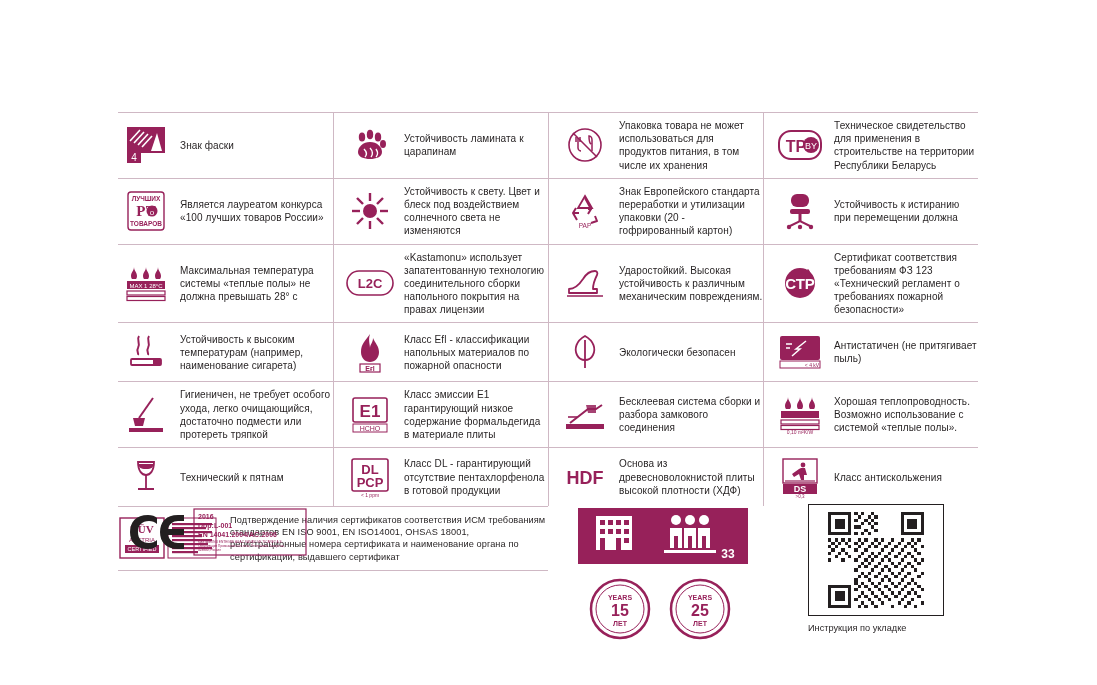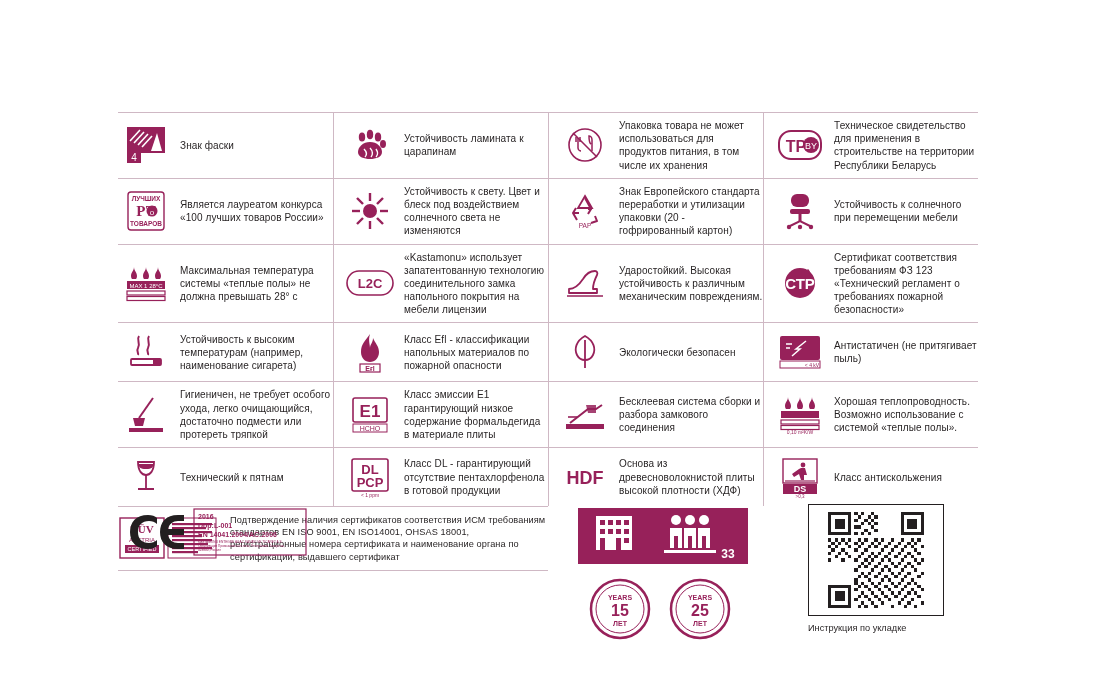--- a/index.html
+++ b/index.html
@@ -258,21 +258,21 @@
           <svg width="40" height="42" viewBox="0 0 40 42">
             <rect x="11" y="4" width="18" height="13" rx="6" fill="#97215a"></rect>
             <rect x="10" y="19" width="20" height="5" rx="2" fill="#97215a"></rect>
             <rect x="18.5" y="24" width="3" height="8" fill="#97215a"></rect>
             <path d="M10 36 L20 31 L30 36" fill="none" stroke="#97215a" stroke-width="2"></path>
             <circle cx="9" cy="37" r="2.2" fill="#97215a"></circle>
             <circle cx="31" cy="37" r="2.2" fill="#97215a"></circle>
             <circle cx="20" cy="37" r="2.2" fill="#97215a"></circle>
           </svg>
         </div>
-        <div class="txt">Устойчивость к солнечного при перемещении мебели</div>
+        <div class="txt">Устойчивость к истиранию при перемещении должна</div>
       </div>
     </div>
 
     <div class="row">
       <div class="cell c1">
         <div class="icon-box">
           <svg width="50" height="44" viewBox="0 0 50 44">
             <g fill="#97215a">
               <path d="M13 6 C13 10 16 11 16 15 C16 17 15 18 15 18 L11 18 C11 18 10 17 10 15 C10 11 13 10 13 6 Z"></path>
               <path d="M25 6 C25 10 28 11 28 15 C28 17 27 18 27 18 L23 18 C23 18 22 17 22 15 C22 11 25 10 25 6 Z"></path>
@@ -286,21 +286,21 @@
         </div>
         <div class="txt">Максимальная температура системы «теплые полы» не должна превышать 28° c</div>
       </div>
       <div class="cell c2">
         <div class="icon-box">
           <svg width="52" height="34" viewBox="0 0 52 34">
             <rect x="3" y="5" width="46" height="24" rx="12" fill="none" stroke="#97215a" stroke-width="1.6"></rect>
             <text x="26" y="22" font-size="13" fill="#97215a" text-anchor="middle" font-family="Liberation Sans, sans-serif" font-weight="bold">L2C</text>
           </svg>
         </div>
-        <div class="txt">«Kastamonu» использует запатентованную технологию соединительного замка напольного покрытия на мебели лицензии</div>
+        <div class="txt">«Kastamonu» использует запатентованную технологию соединительного сборки напольного покрытия на правах лицензии</div>
       </div>
       <div class="cell c3">
         <div class="icon-box">
           <svg width="44" height="40" viewBox="0 0 44 40">
             <path d="M6 26 C12 26 16 22 20 16 C23 11 27 8 32 8 C34 8 35 10 34 12 C32 16 30 20 30 26 L34 26 L34 30 L6 30 Z" fill="none" stroke="#97215a" stroke-width="1.8" stroke-linejoin="round"></path>
             <line x1="4" y1="33" x2="40" y2="33" stroke="#97215a" stroke-width="1.6"></line>
           </svg>
         </div>
         <div class="txt">Ударостойкий. Высокая устойчивость к различным механическим повреждениям.</div>
       </div>

